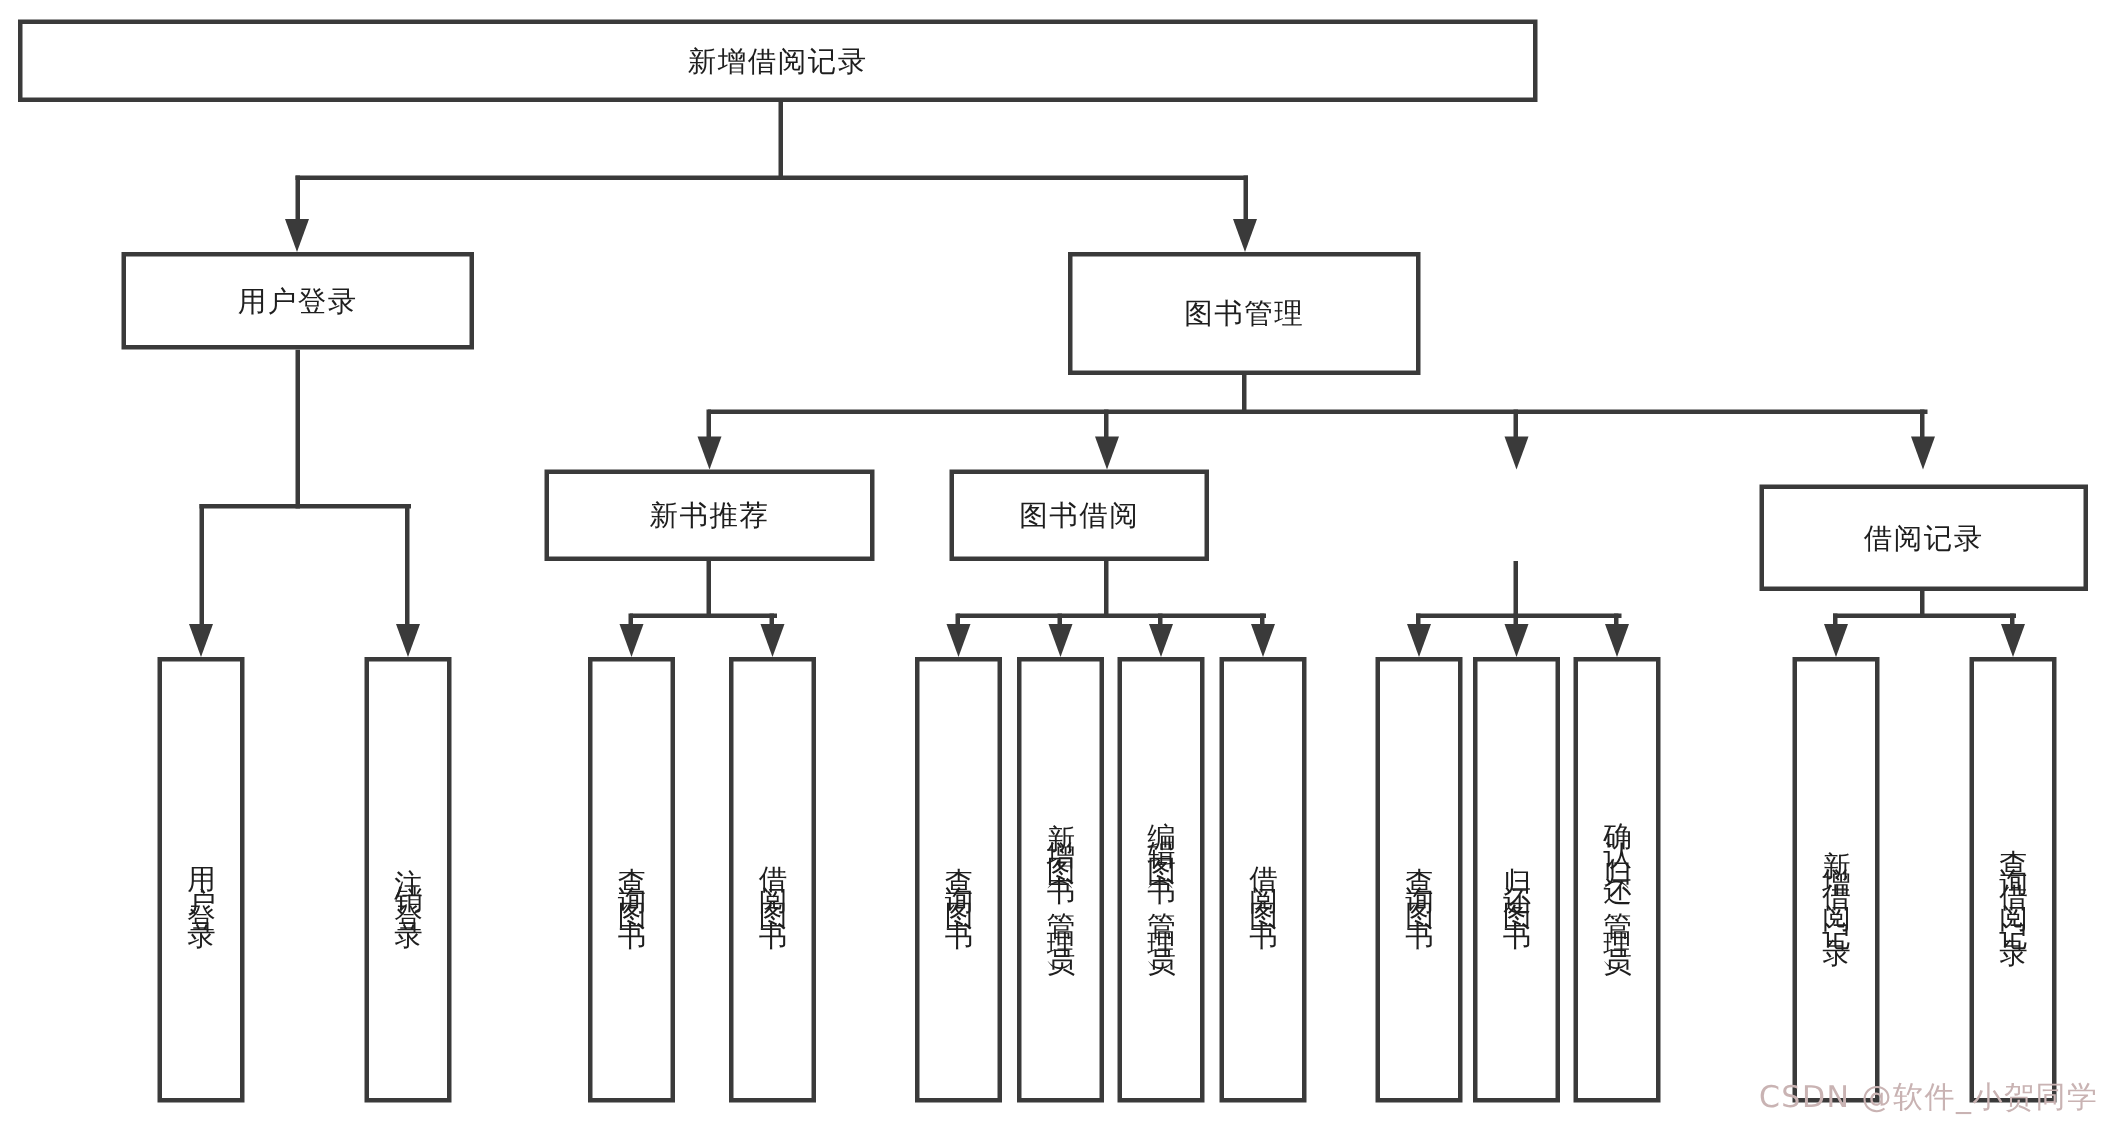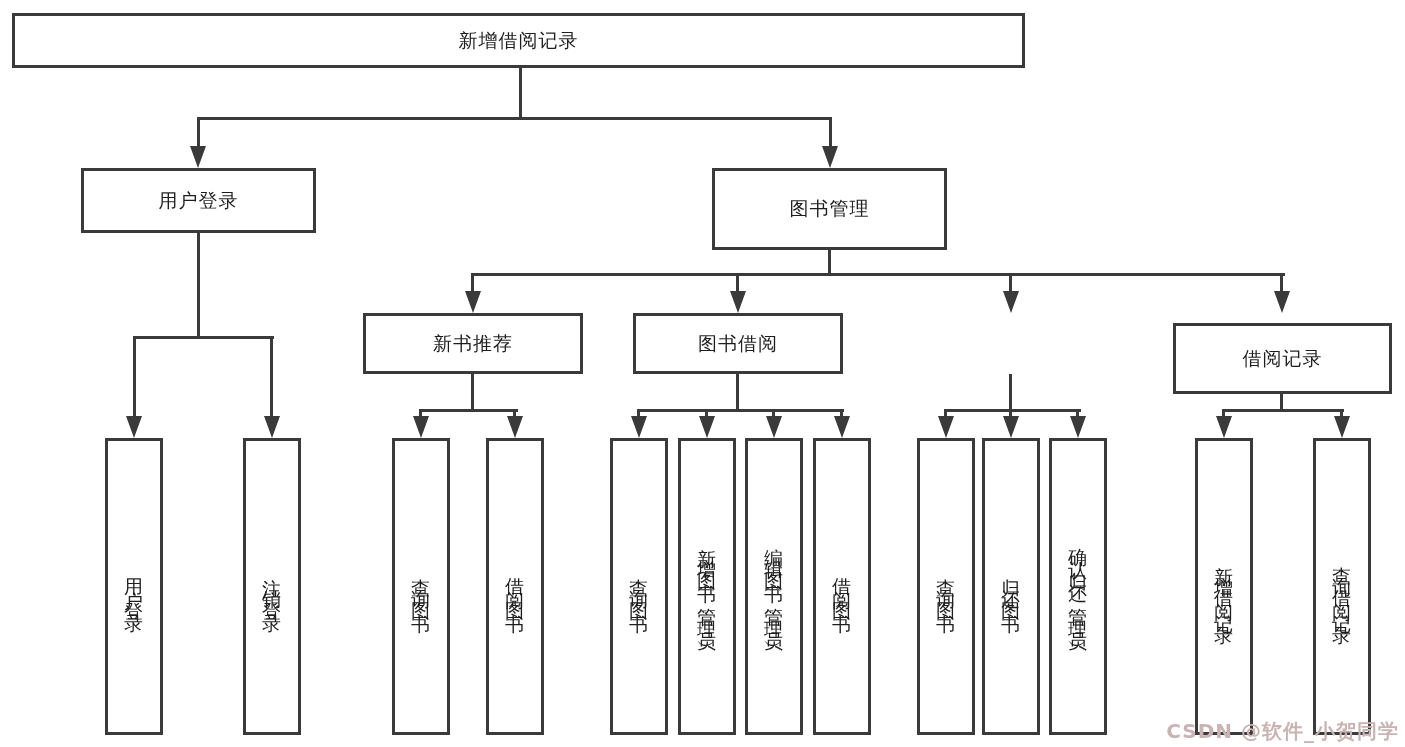--- a/index.html
+++ b/index.html
@@ -42,21 +42,20 @@
     border-right: 8px solid transparent;
     border-top: 22px solid #3a3a3a;
   }
   .watermark {
     position: absolute;
     right: 6px; bottom: 2px;
     font-size: 20px;
     color: #c9b3b3;
     letter-spacing: 1px;
     white-space: nowrap;
-    font-weight: bold;
   }
 </style>
 </head>
 <body>
 
 <div id="stage">
 
   <div class="edge" style="left:519px;top:68px;width:3px;height:52px"></div>
   <div class="edge" style="left:197px;top:117px;width:635px;height:3px"></div>
   <div class="edge" style="left:197px;top:117px;width:3px;height:32px"></div>
@@ -124,21 +123,21 @@
   <div class="node" style="left:81px;top:168px;width:235px;height:65px">
       <span>用户登录</span>
     </div>
   <div class="node" style="left:712px;top:168px;width:235px;height:82px">
       <span>图书管理</span>
     </div>
 
   <div class="node" style="left:363px;top:313px;width:220px;height:61px">
       <span>新书推荐</span>
     </div>
-  <div class="node" style="left:633px;top:313px;width:210px;height:61px">
+  <div class="node" style="left:633px;top:313px;width:173px;height:61px">
       <span>图书借阅</span>
     </div>
   <div class="node" style="left:1173px;top:323px;width:219px;height:71px">
       <span>借阅记录</span>
     </div>
 
   <div class="node v" style="left:105px;top:438px;width:58px;height:297px">
       <span>用户登录</span>
     </div>
   <div class="node v" style="left:243px;top:438px;width:58px;height:297px">

